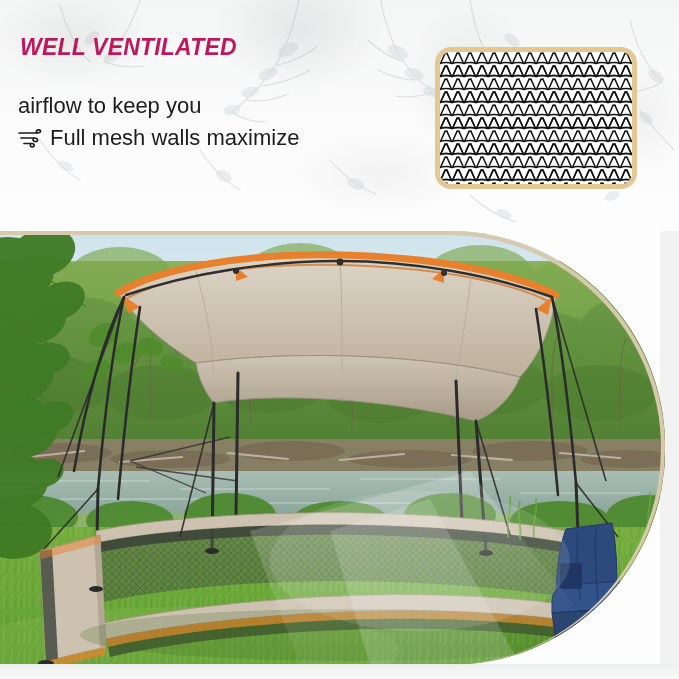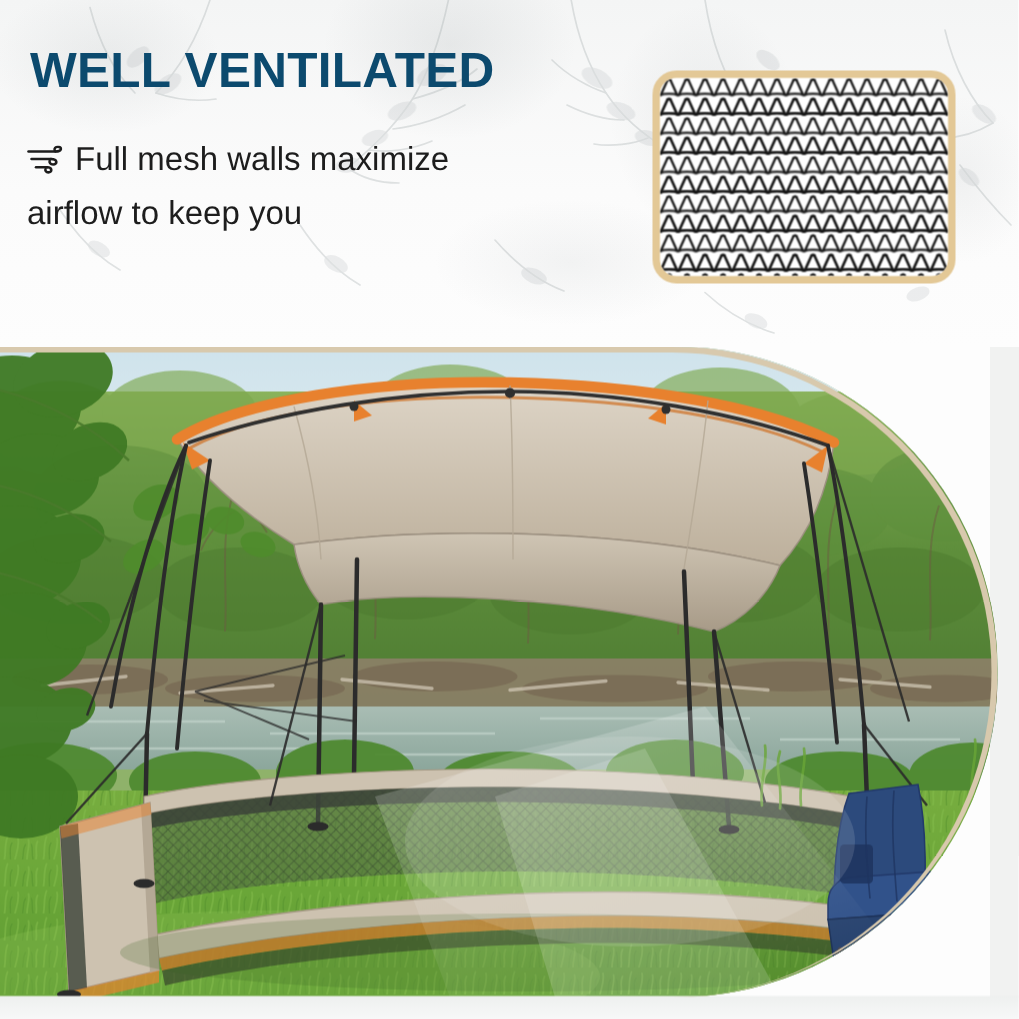--- a/index.html
+++ b/index.html
@@ -22,22 +22,22 @@
       radial-gradient(ellipse 70px 80px at 640px 120px, rgba(150,158,160,.11), rgba(150,158,160,0) 70%),
       radial-gradient(ellipse 130px 60px at 380px 175px, rgba(150,158,160,.10), rgba(150,158,160,0) 70%),
       linear-gradient(180deg,#f4f5f5 0%,#fbfbfb 55%,#fdfdfd 100%);
     overflow:hidden;
   }
   .wm-svg{position:absolute;left:0;top:0;opacity:.30;}
 
   
   .headline{
     position:absolute;left:20px;top:27px;
-    font-size:33px;line-height:40px;font-weight:bold;
-    letter-spacing:.2px;color:#0c4a6e;white-space:nowrap;
+    font-size:23px;line-height:40px;font-weight:bold;
+    letter-spacing:.2px;color:#be185d;white-space:nowrap;font-style:italic;
   }
   
   .bodyblock{
     position:absolute;left:18px;top:90px;width:372px;
     font-size:22px;line-height:32px;color:#1d1d1d;
   }
   .bodyblock .line{white-space:nowrap;}
   .wind-ico{display:inline-block;vertical-align:-4px;margin-right:6px;}
 
   
@@ -130,35 +130,35 @@
         <ellipse cx="66" cy="166" rx="8" ry="4.5" transform="rotate(30 66 166)"></ellipse>
         <ellipse cx="504" cy="214" rx="8" ry="4.5" transform="rotate(24 504 214)"></ellipse>
         <ellipse cx="612" cy="196" rx="8" ry="4.5" transform="rotate(-20 612 196)"></ellipse>
       </g>
     </svg>
   </div>
 
   <div class="headline">WELL VENTILATED</div>
 
   <div class="bodyblock">
+    <div class="line">airflow to keep you</div>
     <div class="line">
       <span class="wind-ico">
         <svg width="26" height="20" viewBox="0 0 26 20">
           <g fill="none" stroke="#1d1d1d" stroke-width="1.7" stroke-linecap="round">
             <path d="M1 4 H19"></path>
             <path d="M3 9 H16"></path>
             <path d="M19 4 C23.5 4 23.5 0.8 20.6 0.8 C18.9 0.8 18.2 2 18.4 3"></path>
             <path d="M16 9 C20.5 9 20.5 12.6 17.4 12.6 C15.4 12.6 14.8 11.2 15.1 10.2"></path>
             <path d="M6 14.5 H13.4"></path>
             <path d="M13.4 14.5 C17 14.5 17 17.9 14.2 17.9 C12.6 17.9 12.1 16.7 12.3 15.8"></path>
           </g>
         </svg>
       </span><span>Full mesh walls maximize</span>
     </div>
-    <div class="line">airflow to keep you</div>
   </div>
 
   <div class="swatch">
     <svg width="192" height="132" viewBox="0 0 192 132">
       <defs>
         <pattern id="meshcell" width="12" height="13" patternUnits="userSpaceOnUse">
           <g stroke="#141414" fill="none" stroke-width="1.5" stroke-linecap="round">
             <path d="M0 11.5 C3 10.2 9 10.2 12 11.5"></path>
             <path d="M0.6 11.2 L5 1.4"></path>
             <path d="M11.4 11.2 L7 1.4"></path>

